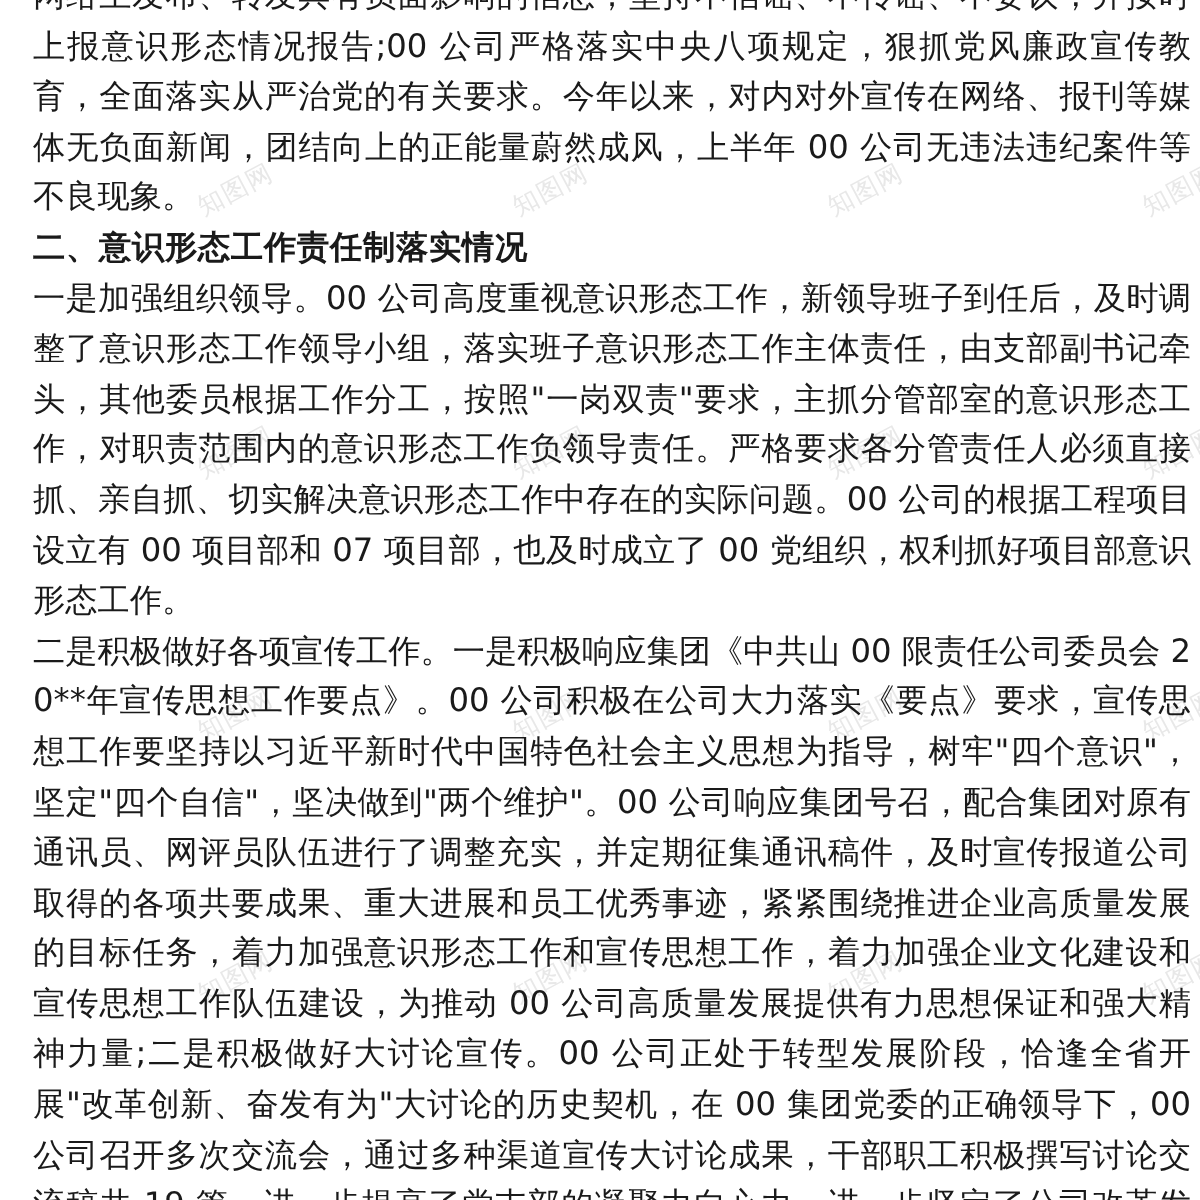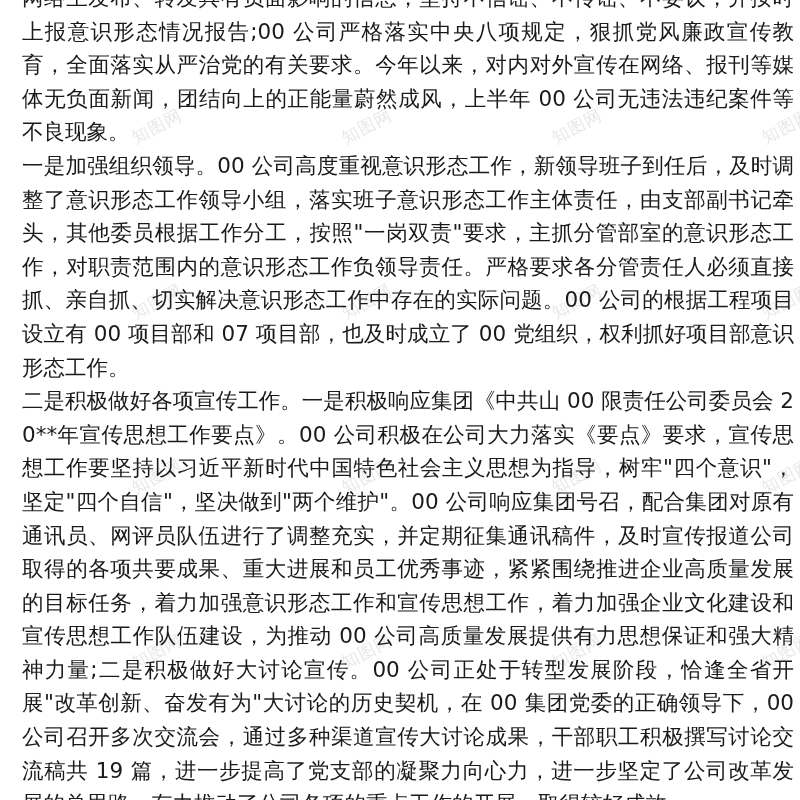--- a/index.html
+++ b/index.html
@@ -89,18 +89,19 @@
       <span class="watermark-mark" style="left: 550px; top: 465px; color: rgb(232, 232, 232);">知图网</span>
       <span class="watermark-mark" style="left: 760px; top: 465px; color: rgb(232, 232, 232);">知图网</span>
       <span class="watermark-mark" style="left: 130px; top: 640px; color: rgb(232, 232, 232);">知图网</span>
       <span class="watermark-mark" style="left: 340px; top: 640px; color: rgb(232, 232, 232);">知图网</span>
       <span class="watermark-mark" style="left: 550px; top: 640px; color: rgb(232, 232, 232);">知图网</span>
       <span class="watermark-mark" style="left: 760px; top: 640px; color: rgb(232, 232, 232);">知图网</span>
     </div>
 
   <div id="doc-body">
     <p class="para para-intro">网络上发布、转发具有负面影响的信息，坚持不信谣、不传谣、不妄议，并按时上报意识形态情况报告;00 公司严格落实中央八项规定，狠抓党风廉政宣传教育，全面落实从严治党的有关要求。今年以来，对内对外宣传在网络、报刊等媒体无负面新闻，团结向上的正能量蔚然成风，上半年 00 公司无违法违纪案件等不良现象。</p>
+    <p class="para para-heading">二、意识形态工作责任制落实情况</p>
     <p class="para">一是加强组织领导。00 公司高度重视意识形态工作，新领导班子到任后，及时调整了意识形态工作领导小组，落实班子意识形态工作主体责任，由支部副书记牵头，其他委员根据工作分工，按照"一岗双责"要求，主抓分管部室的意识形态工作，对职责范围内的意识形态工作负领导责任。严格要求各分管责任人必须直接抓、亲自抓、切实解决意识形态工作中存在的实际问题。00 公司的根据工程项目设立有 00 项目部和 07 项目部，也及时成立了 00 党组织，权利抓好项目部意识形态工作。</p>
     <p class="para">二是积极做好各项宣传工作。一是积极响应集团《中共山 00 限责任公司委员会 20**年宣传思想工作要点》。00 公司积极在公司大力落实《要点》要求，宣传思想工作要坚持以习近平新时代中国特色社会主义思想为指导，树牢"四个意识"，坚定"四个自信"，坚决做到"两个维护"。00 公司响应集团号召，配合集团对原有通讯员、网评员队伍进行了调整充实，并定期征集通讯稿件，及时宣传报道公司取得的各项共要成果、重大进展和员工优秀事迹，紧紧围绕推进企业高质量发展的目标任务，着力加强意识形态工作和宣传思想工作，着力加强企业文化建设和宣传思想工作队伍建设，为推动 00 公司高质量发展提供有力思想保证和强大精神力量;二是积极做好大讨论宣传。00 公司正处于转型发展阶段，恰逢全省开展"改革创新、奋发有为"大讨论的历史契机，在 00 集团党委的正确领导下，00 公司召开多次交流会，通过多种渠道宣传大讨论成果，干部职工积极撰写讨论交流稿共 19 篇，进一步提高了党支部的凝聚力向心力，进一步坚定了公司改革发展的总思路，有力推动了公司各项的重点工作的开展，取得较好成效。</p>
 
   </div>
 
 </div>
 
 </body></html>

